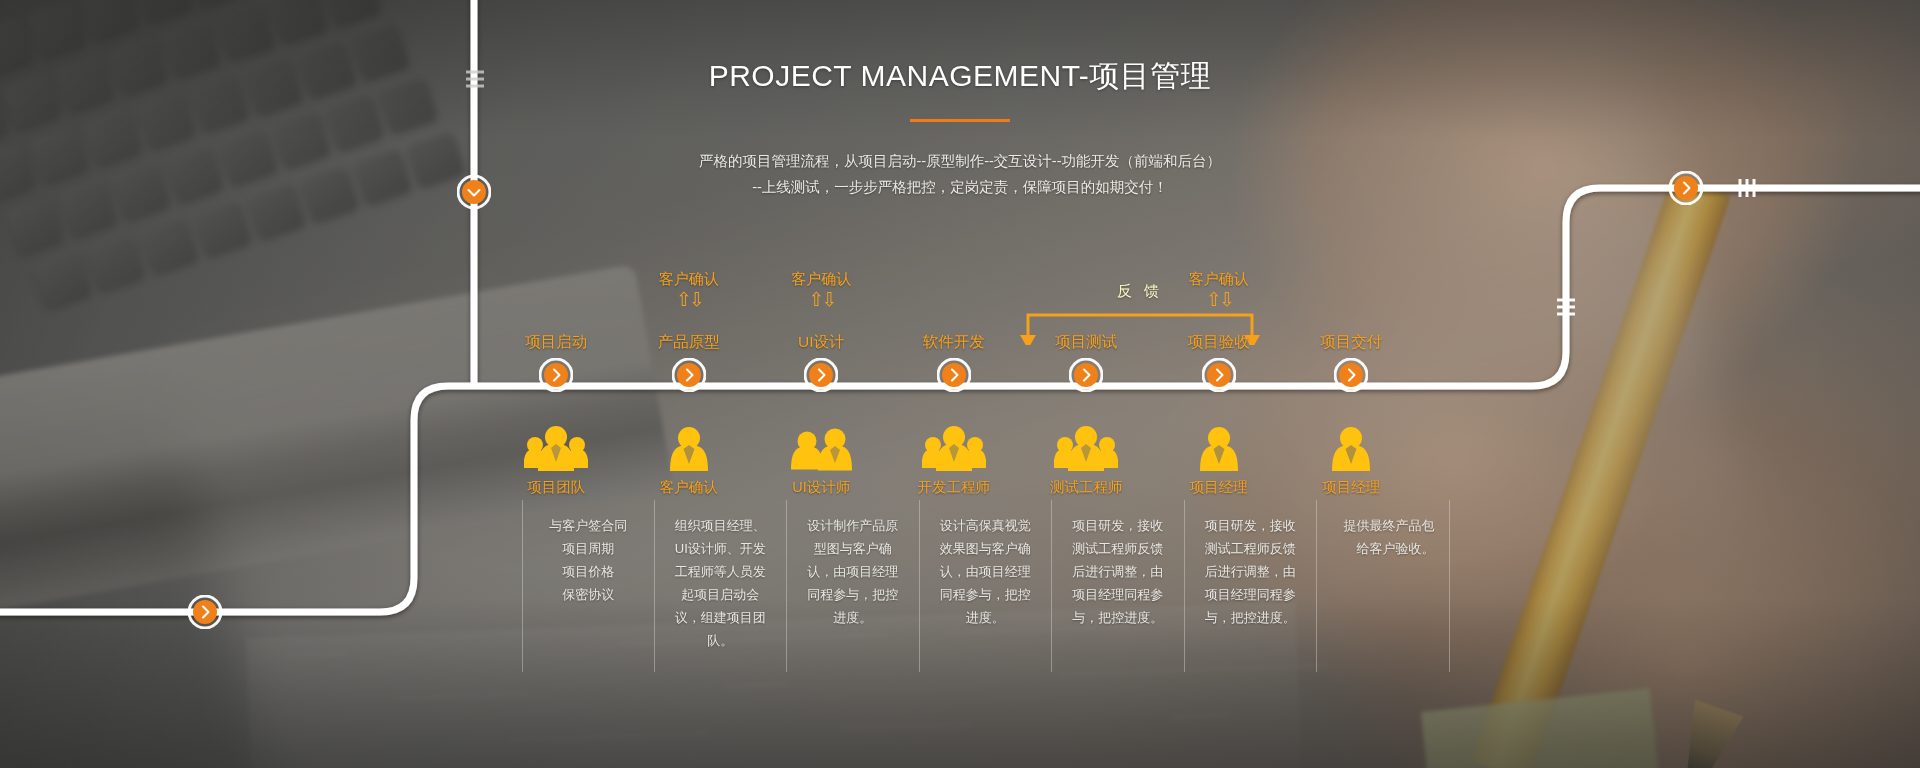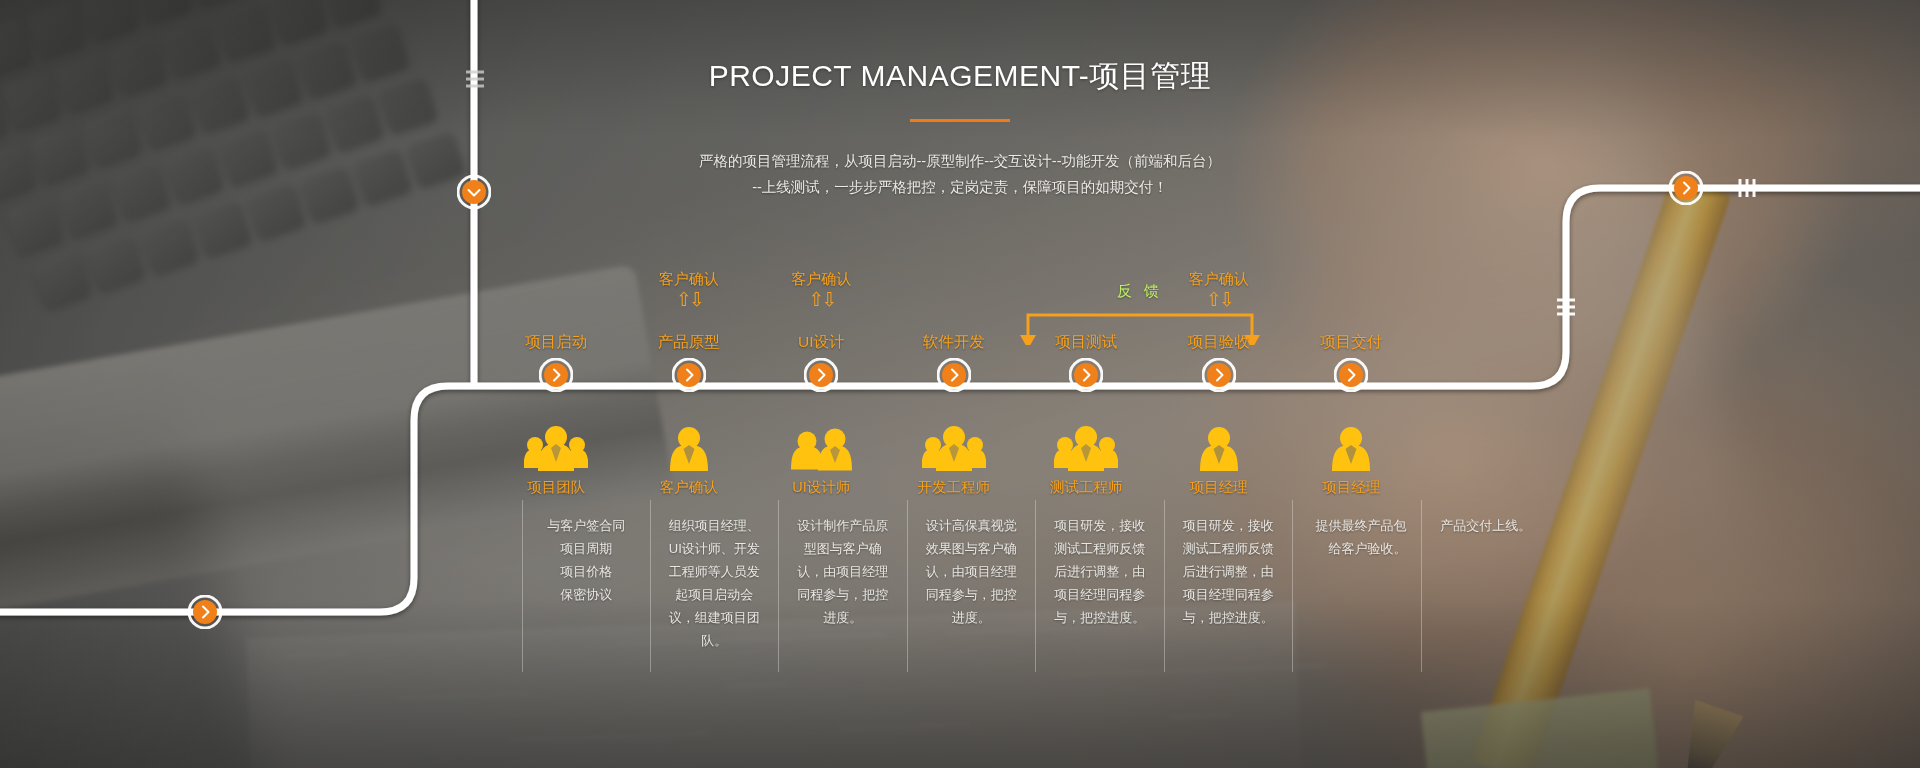--- a/index.html
+++ b/index.html
@@ -142,21 +142,21 @@
     text-shadow: 0 1px 2px rgba(0,0,0,.35);
   }
   .desc.no-div { border-right: none; }
   .desc.first { border-left: 1px solid rgba(225,223,218,.40); margin-left: 32px; }
 
   
   .feedback {
     position: absolute; left: 1010px; top: 282px; width: 260px; text-align: center;
   }
   .feedback-label {
-    color: #bef264; font-size: 15px; letter-spacing: 4px;
+    color: #fef9c3; font-size: 15px; letter-spacing: 4px;
     text-shadow: 0 1px 2px rgba(0,0,0,.35);
     text-align: center;
   }
 </style>
 </head>
 <body>
 
 <div id="bg">
   <div class="bg-base"></div>
   <div class="keys" id="keys">
@@ -449,21 +449,20 @@
       <div class="desc first" style="white-space: pre-line;">与客户签合同
 项目周期
 项目价格
 保密协议</div>
       <div class="desc" style="white-space: pre-line;">组织项目经理、UI设计师、开发工程师等人员发起项目启动会议，组建项目团队。</div>
       <div class="desc" style="white-space: pre-line;">设计制作产品原型图与客户确认，由项目经理同程参与，把控进度。</div>
       <div class="desc" style="white-space: pre-line;">设计高保真视觉效果图与客户确认，由项目经理同程参与，把控进度。</div>
       <div class="desc" style="white-space: pre-line;">项目研发，接收测试工程师反馈后进行调整，由项目经理同程参与，把控进度。</div>
       <div class="desc" style="white-space: pre-line;">项目研发，接收测试工程师反馈后进行调整，由项目经理同程参与，把控进度。</div>
       <div class="desc" style="white-space: pre-line; text-align: right;">提供最终产品包给客户验收。</div>
-      <div class="desc no-div" style="white-space: pre-line;">产品交付上线。</div>
     </div>
 
 <div style="position: absolute; left: 457px; top: 175px; z-index: 6;"><svg width="34" height="34" viewBox="0 0 34 34">
     <circle cx="17" cy="17" r="16" fill="none" stroke="#ffffff" stroke-width="3" opacity=".95"></circle>
     <circle cx="17" cy="17" r="12" fill="#f0801a"></circle>
     <path d="M11.5,15 L17,20.5 L22.5,15" fill="none" stroke="#ffffff" stroke-width="2" stroke-linecap="round" stroke-linejoin="round"></path>
       </svg></div>
     <div style="position: absolute; left: 188px; top: 595px; z-index: 6;"><svg width="34" height="34" viewBox="0 0 34 34">
     <circle cx="17" cy="17" r="16" fill="none" stroke="#ffffff" stroke-width="3" opacity=".95"></circle>
     <circle cx="17" cy="17" r="12" fill="#f0801a"></circle>

